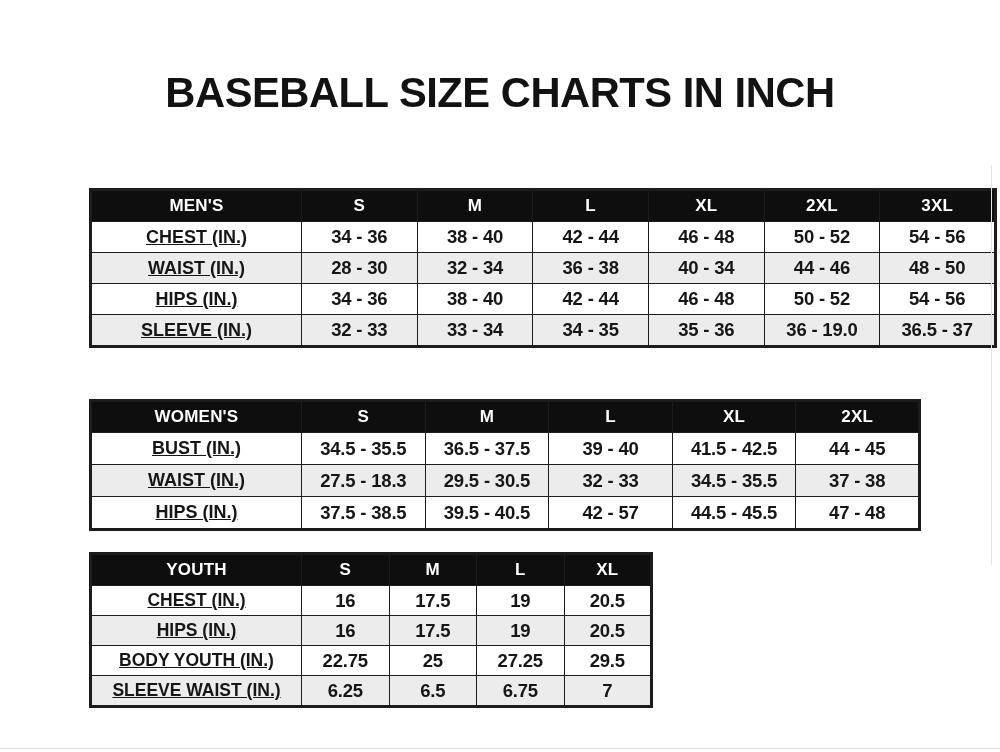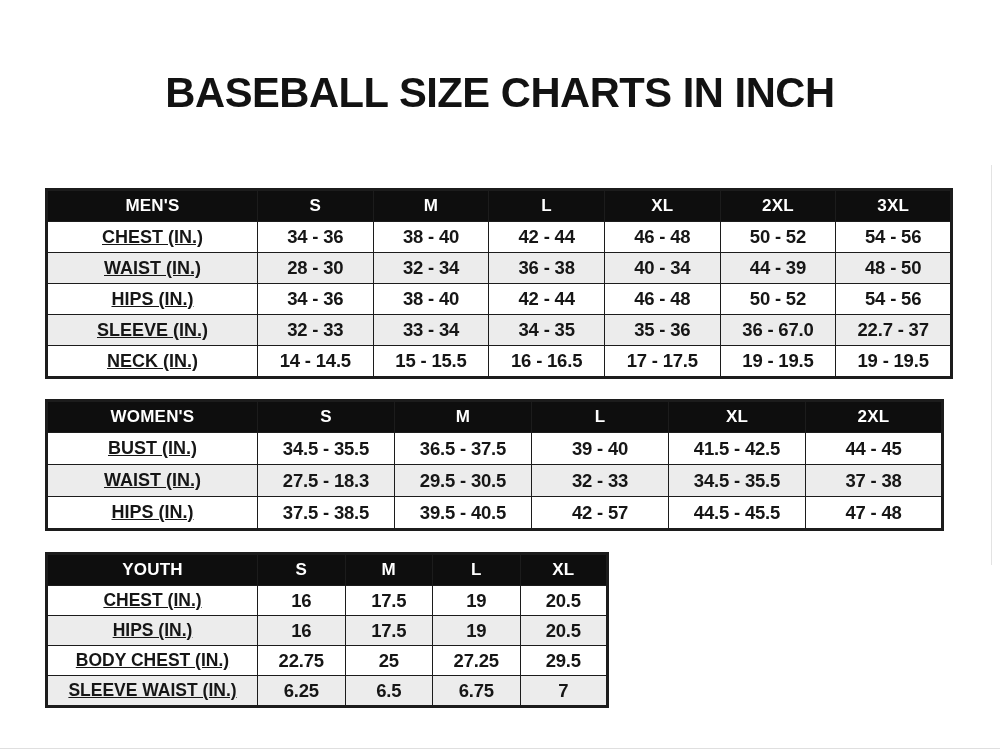--- a/index.html
+++ b/index.html
@@ -25,23 +25,24 @@
     color: #121212;
     transform: scaleX(0.97);
     white-space: nowrap;
   }
   table.size-table {
     position: absolute;
     border-collapse: collapse;
     table-layout: fixed;
     background: #6d28d9;
     border: 3px solid var(--border, #161616);
+    margin-left: 44px;
   }
   #size-table-0 { left: 45px; top: 188px; width: 908px; }
-  #size-table-1 { left: 45px; top: 399px; width: 899px; }
+  #size-table-1 { left: 45px; top: 399px; width: 832px; }
   #size-table-2 { left: 45px; top: 552px; width: 564px; }
 
   .size-table th, .size-table td {
     border: 1.5px solid var(--border, #161616);
     text-align: center;
     vertical-align: middle;
     padding: 0 2px;
     font-weight: 700;
     color: var(--text, #161616);
     overflow: hidden;
@@ -109,49 +110,40 @@
           <td>46 - 48</td>
           <td>50 - 52</td>
           <td>54 - 56</td>
         </tr>
         <tr>
           <th>WAIST (IN.)</th>
           <td>28 - 30</td>
           <td>32 - 34</td>
           <td>36 - 38</td>
           <td>40 - 34</td>
-          <td>44 - 39</td>
+          <td>44 - 46</td>
           <td>48 - 50</td>
         </tr>
         <tr>
           <th>HIPS (IN.)</th>
           <td>34 - 36</td>
           <td>38 - 40</td>
           <td>42 - 44</td>
           <td>46 - 48</td>
           <td>50 - 52</td>
           <td>54 - 56</td>
         </tr>
         <tr>
           <th>SLEEVE (IN.)</th>
           <td>32 - 33</td>
           <td>33 - 34</td>
           <td>34 - 35</td>
           <td>35 - 36</td>
-          <td>36 - 67.0</td>
-          <td>22.7 - 37</td>
-        </tr>
-        <tr>
-          <th>NECK (IN.)</th>
-          <td>14 - 14.5</td>
-          <td>15 - 15.5</td>
-          <td>16 - 16.5</td>
-          <td>17 - 17.5</td>
-          <td>19 - 19.5</td>
-          <td>19 - 19.5</td>
+          <td>36 - 19.0</td>
+          <td>36.5 - 37</td>
         </tr>
       </tbody>
     </table>
 
   <table class="size-table" id="size-table-1">
       <colgroup>
         <col style="width: 211px;">
         <col>
         <col>
         <col>
@@ -222,21 +214,21 @@
           <td>20.5</td>
         </tr>
         <tr>
           <th>HIPS (IN.)</th>
           <td>16</td>
           <td>17.5</td>
           <td>19</td>
           <td>20.5</td>
         </tr>
         <tr>
-          <th>BODY CHEST (IN.)</th>
+          <th>BODY YOUTH (IN.)</th>
           <td>22.75</td>
           <td>25</td>
           <td>27.25</td>
           <td>29.5</td>
         </tr>
         <tr>
           <th>SLEEVE WAIST (IN.)</th>
           <td>6.25</td>
           <td>6.5</td>
           <td>6.75</td>

